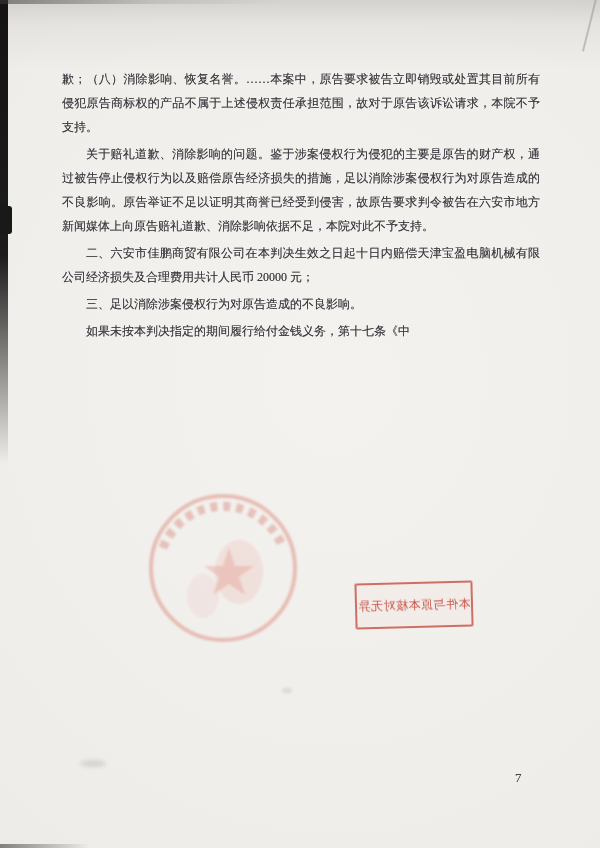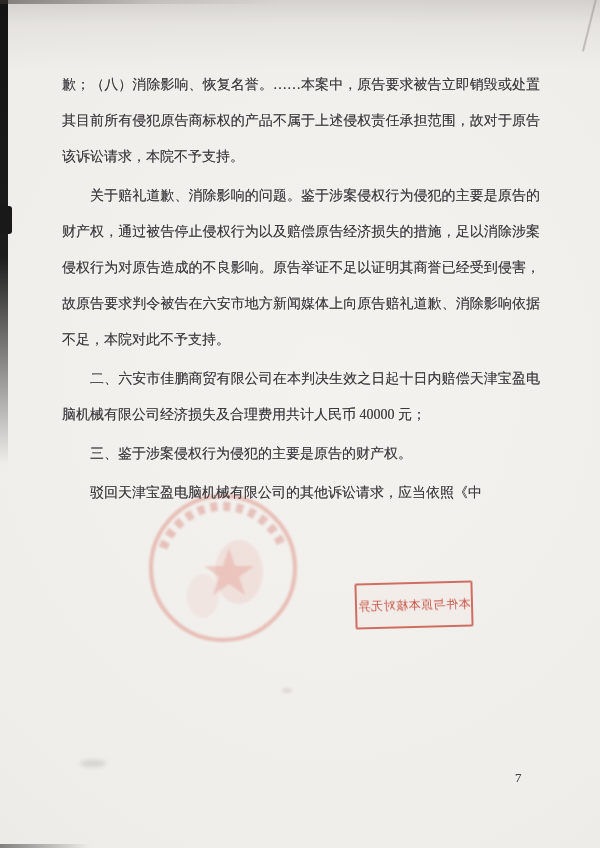--- a/index.html
+++ b/index.html
@@ -77,22 +77,22 @@
     border-radius: 50%;
     filter: blur(1.5px);
   }
 
   
   .text-block {
     position: absolute;
     left: 62px; top: 67px;
     width: 478px;
     color: #3a393e;
-    font-size: 14px;
-    line-height: 36px;
+    font-size: 12px;
+    line-height: 24px;
     text-align: justify;
     text-shadow: 0 0 0.6px rgba(58,57,62,0.55);
     z-index: 3;
   }
   .para { margin: 0 0 3px 0; }
   .para.indent { text-indent: 2em; }
 
   
   .seal {
     position: absolute;
@@ -156,20 +156,20 @@
     <ellipse cx="60" cy="110" rx="16" ry="22" fill="rgba(228,142,130,0.10)"></ellipse>
   </svg>
 
   <div class="stamp">
     <span class="stamp-text">本件与原本核对无异</span>
   </div>
 
   <div class="text-block">
     <p class="para">歉；（八）消除影响、恢复名誉。……本案中，原告要求被告立即销毁或处置其目前所有侵犯原告商标权的产品不属于上述侵权责任承担范围，故对于原告该诉讼请求，本院不予支持。</p>
     <p class="para indent">关于赔礼道歉、消除影响的问题。鉴于涉案侵权行为侵犯的主要是原告的财产权，通过被告停止侵权行为以及赔偿原告经济损失的措施，足以消除涉案侵权行为对原告造成的不良影响。原告举证不足以证明其商誉已经受到侵害，故原告要求判令被告在六安市地方新闻媒体上向原告赔礼道歉、消除影响依据不足，本院对此不予支持。</p>
-    <p class="para indent">二、六安市佳鹏商贸有限公司在本判决生效之日起十日内赔偿天津宝盈电脑机械有限公司经济损失及合理费用共计人民币 40000 元；</p>
-    <p class="para indent">三、鉴于涉案侵权行为侵犯的主要是原告的财产权。</p>
-    <p class="para indent">驳回天津宝盈电脑机械有限公司的其他诉讼请求，应当依照《中</p>
+    <p class="para indent">二、六安市佳鹏商贸有限公司在本判决生效之日起十日内赔偿天津宝盈电脑机械有限公司经济损失及合理费用共计人民币 20000 元；</p>
+    <p class="para indent">三、足以消除涉案侵权行为对原告造成的不良影响。</p>
+    <p class="para indent">如果未按本判决指定的期间履行给付金钱义务，第十七条《中</p>
   </div>
 
   <div class="page-number">7</div>
 
 </div>
 
 </body></html>

